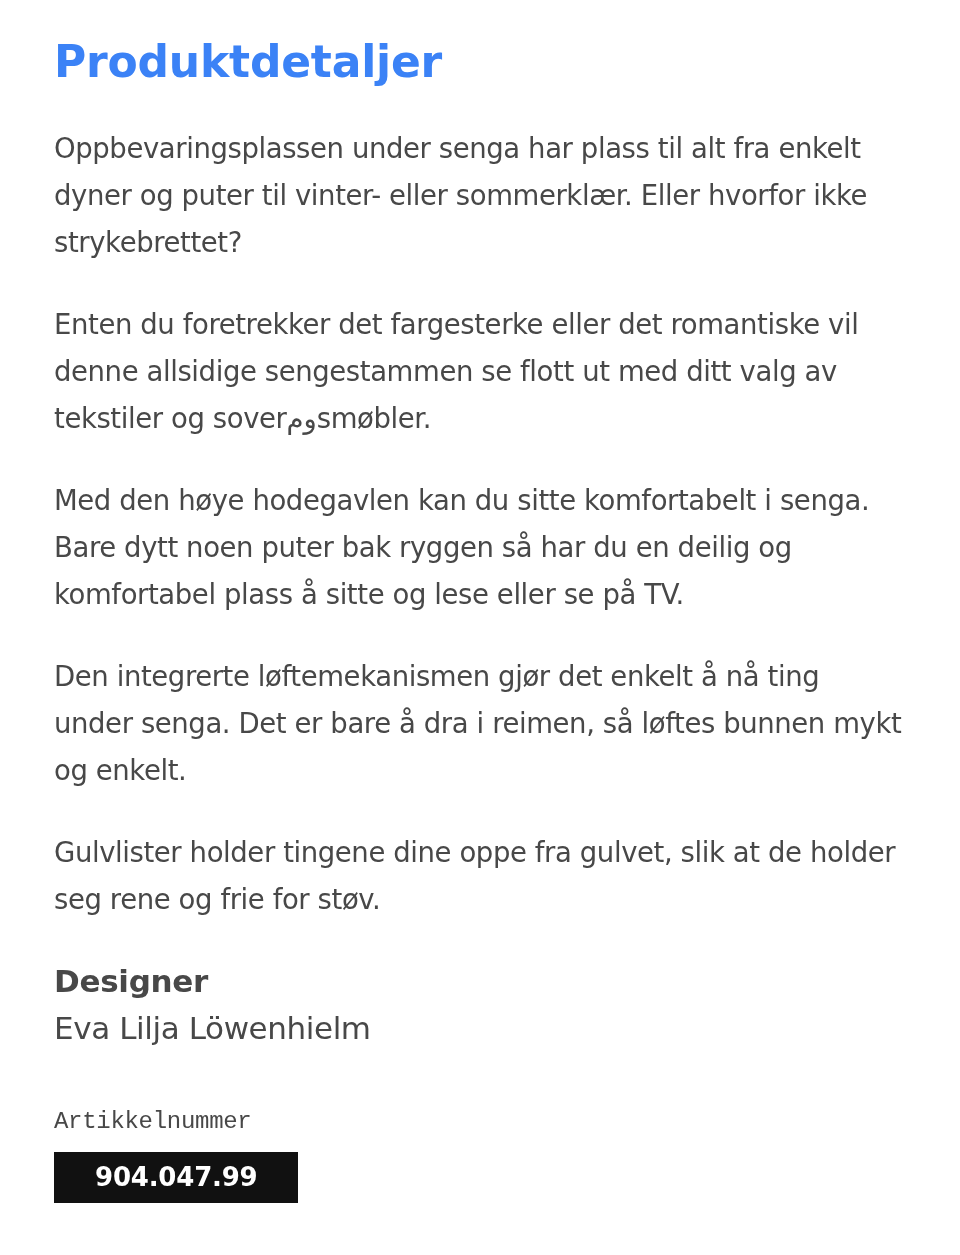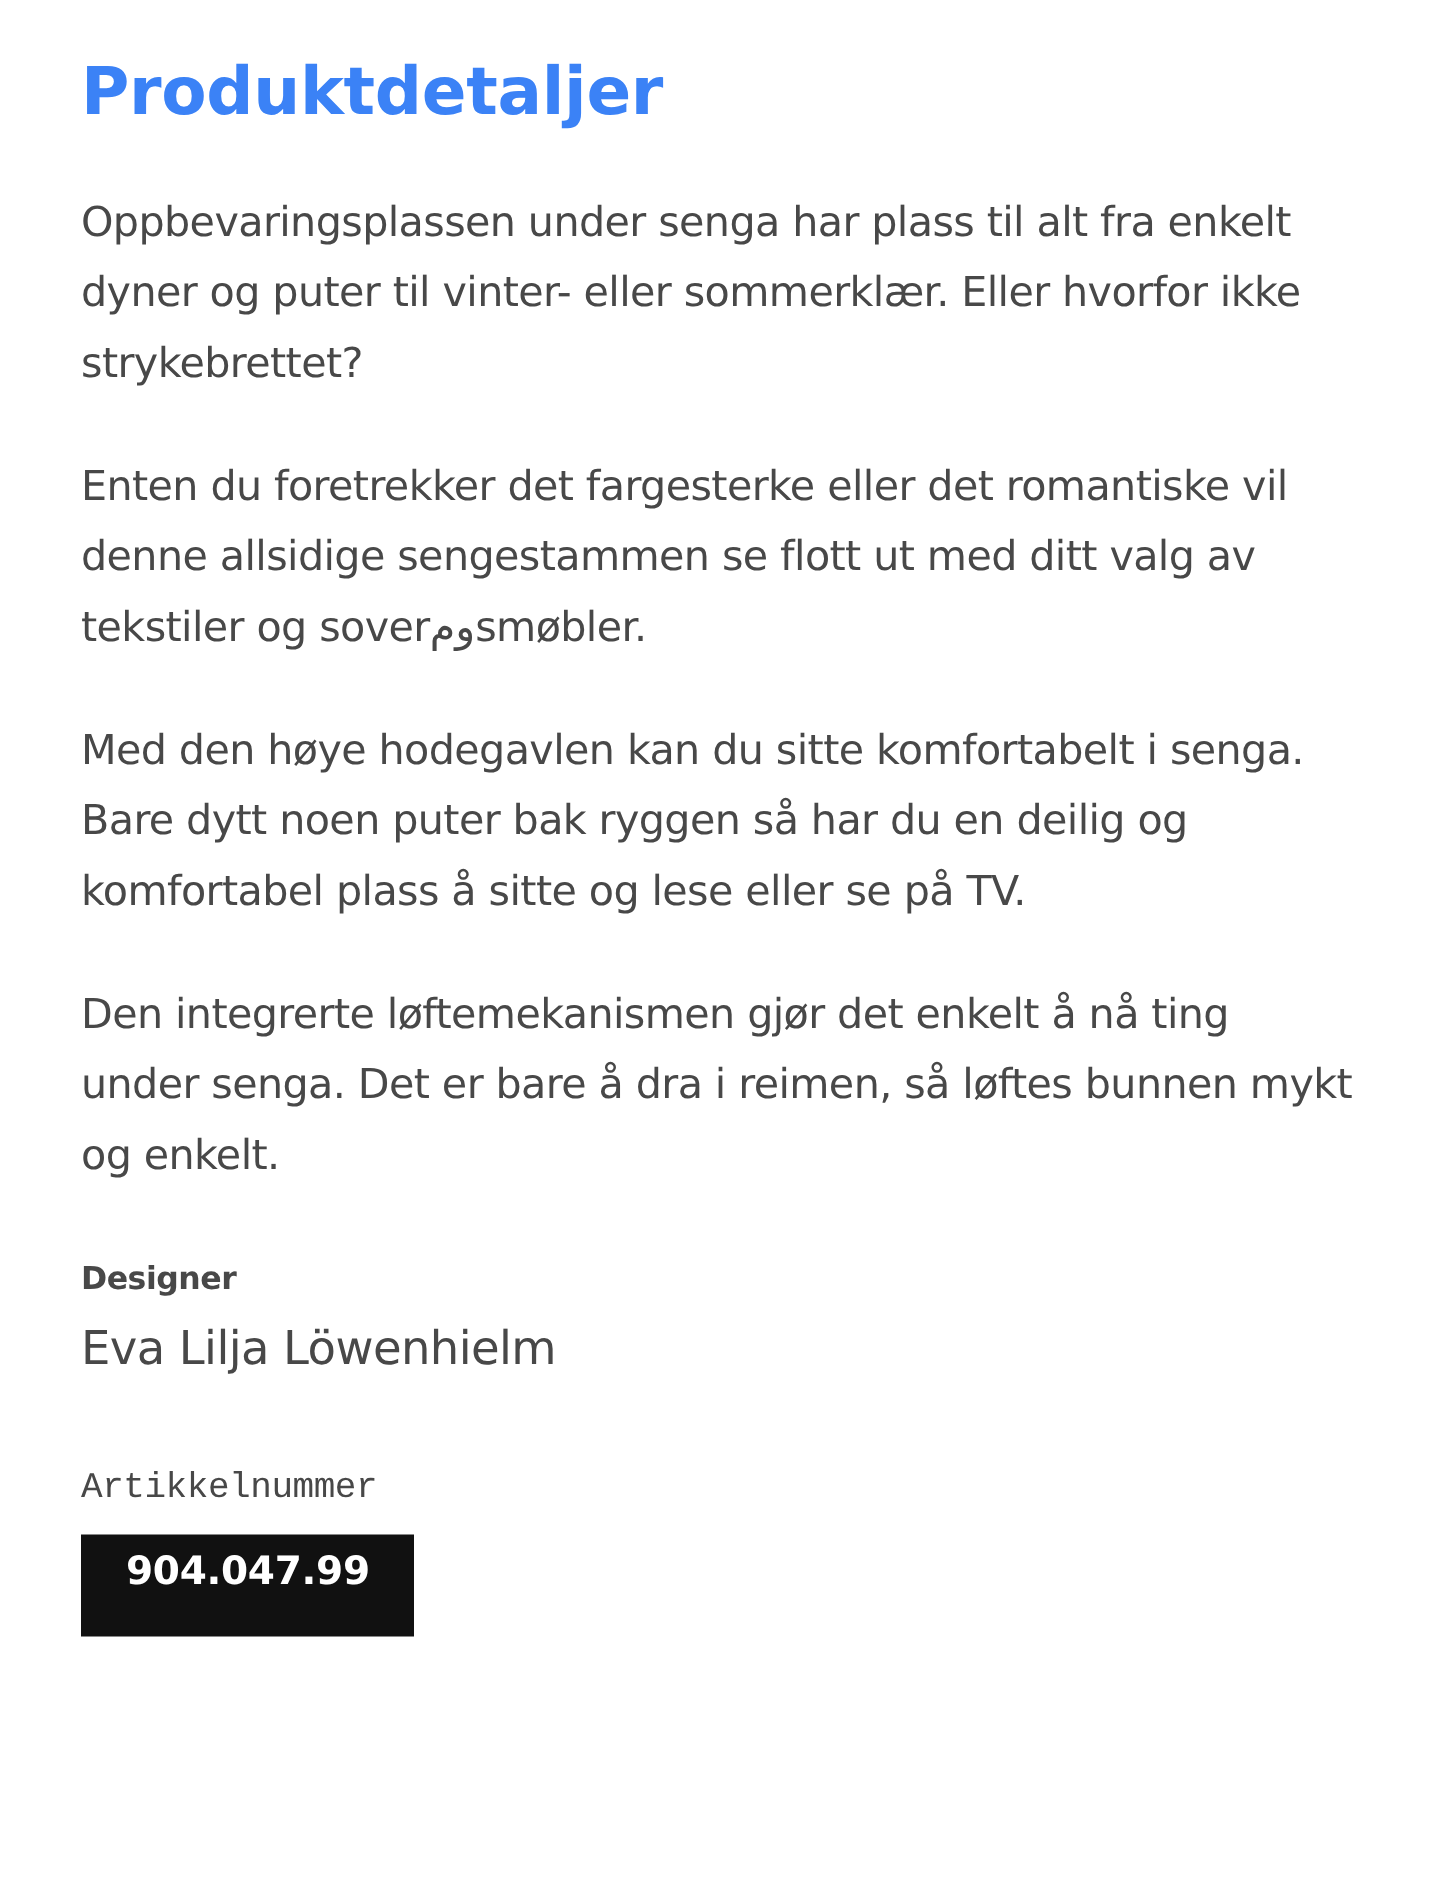--- a/index.html
+++ b/index.html
@@ -2,31 +2,32 @@
 <html><head>
 <meta charset="utf-8">
 <style>
   html, body { margin:0; padding:0; background:#ffffff; }
   body { width:960px; height:1255px; overflow:hidden; font-family:"DejaVu Sans", sans-serif; color:#484848; }
   .wrap { padding:0 54px; }
   h1 { margin:0; padding-top:33px; font-size:44px; font-weight:bold; color:#3b82f6; line-height:58px; letter-spacing:-0.2px; }
   p.desc { margin:0; font-size:27.5px; line-height:47px; color:#484848; letter-spacing:-0.4px; }
   .p1 { margin-top:34px !important; }
   .pgap { margin-top:35px !important; }
-  .designer-label { margin-top:35px; font-size:21px; font-weight:bold; line-height:47px; letter-spacing:-0.3px; }
+  .designer-label { margin-top:35px; font-size:31px; font-weight:bold; line-height:47px; letter-spacing:-0.3px; }
   .designer-name { font-size:31px; line-height:47px; letter-spacing:-0.4px; }
   .art-label { margin-top:46px; font-size:24px; line-height:48px; letter-spacing:-0.3px;font-family:Liberation Mono, monospace; }
-  .art-number { display:inline-block; margin-top:6px; background:#111111; color:#ffffff; font-weight:bold; font-size:26px; height:68px; line-height:51px; padding:0 30px; letter-spacing:-0.2px; }
+  .art-number { display:inline-block; margin-top:6px; background:#111111; color:#ffffff; font-weight:bold; font-size:26px; height:51px; line-height:51px; padding:0 41px; letter-spacing:-0.2px; }
 </style>
 </head>
 <body>
 
 <div class="wrap">
   <h1>Produktdetaljer</h1>
   <p class="desc p1">Oppbevaringsplassen under senga har plass til alt fra enkelt dyner og puter til vinter- eller sommerklær. Eller hvorfor ikke strykebrettet?</p>
   <p class="desc pgap">Enten du foretrekker det fargesterke eller det romantiske vil denne allsidige sengestammen se flott ut med ditt valg av tekstiler og soverومsmøbler.</p>
   <p class="desc pgap">Med den høye hodegavlen kan du sitte komfortabelt i senga. Bare dytt noen puter bak ryggen så har du en deilig og komfortabel plass å sitte og lese eller se på TV.</p>
   <p class="desc pgap">Den integrerte løftemekanismen gjør det enkelt å nå ting under senga. Det er bare å dra i reimen, så løftes bunnen mykt og enkelt.</p>
+  <p class="desc pgap">Gulvlister holder tingene dine oppe fra gulvet, slik at de holder seg rene og frie for støv.</p>
   <div class="designer-label">Designer</div>
   <div class="designer-name">Eva Lilja Löwenhielm</div>
   <div class="art-label">Artikkelnummer</div>
   <div class="art-number">904.047.99</div>
 </div>
 
 </body></html>

